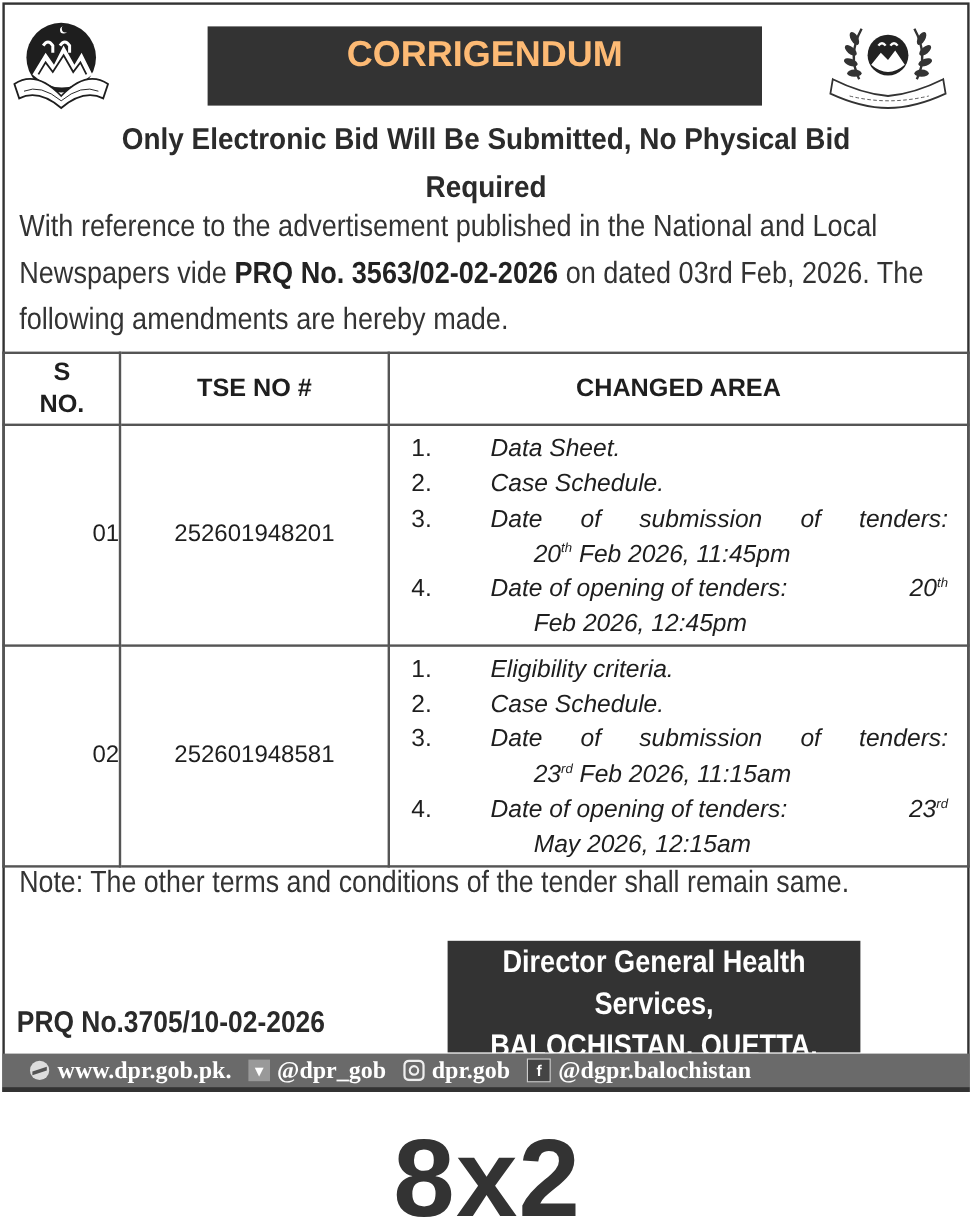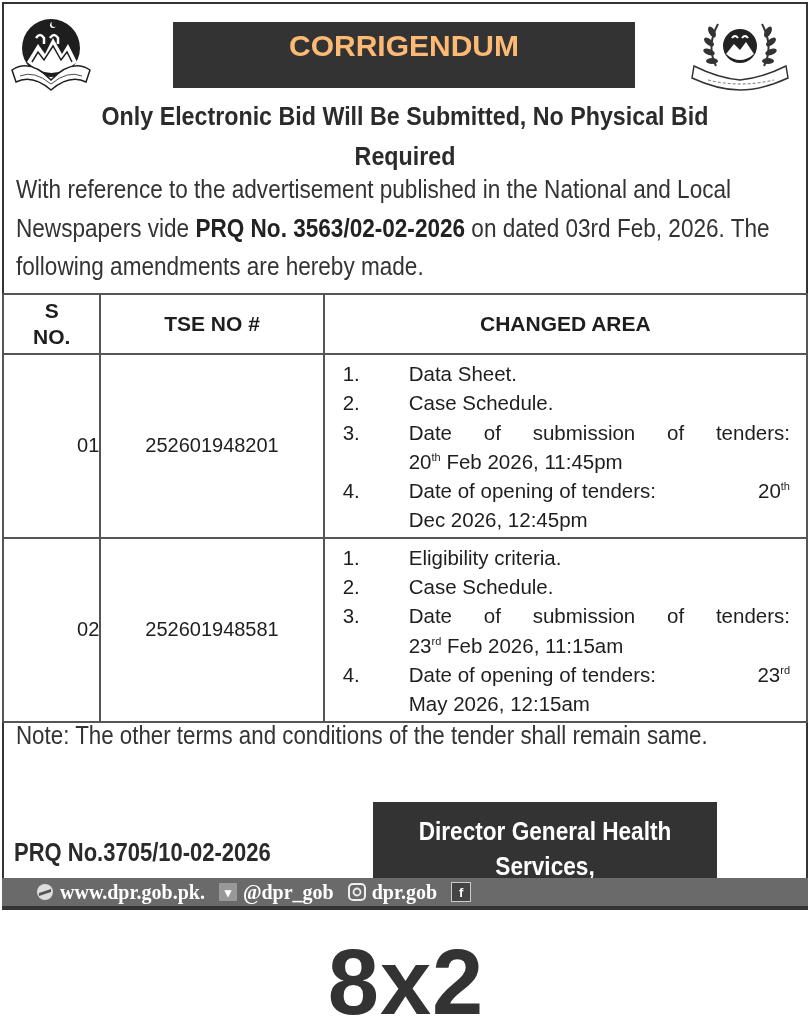--- a/index.html
+++ b/index.html
@@ -14,29 +14,29 @@
   table.t { position:absolute; left:2px; top:293px; width:806px; border-collapse:collapse; font-size:20px; color:#1e1e1e; }
   table.t td, table.t th { border:2px solid #555; padding:0; }
   table.t th { font-weight:bold; font-size:21px; height:58px; text-align:center; line-height:26px; }
   .c1 { width:97px; text-align:right; }
   .c2 { width:224px; text-align:center;border-radius:15px; }
   .c3 { width:485px; }
   .row td { height:176px; vertical-align:middle; }
   .items { padding:4px 16px 2px 18px; }
   .it { display:flex; font-size:20.5px; line-height:29.3px; }
   .it .n { width:66px; flex:none; }
-  .it .tx { flex:1; text-align:justify; }
-  .it .tx .l2 { display:block; }
+  .it .tx { flex:1; text-align:justify;font-style:italic; }
+  .it .tx .l2 { display:block;margin-left:36px; }
   .just { display:flex; justify-content:space-between; }
   sup { font-size:11px; line-height:0; }
   .note { position:absolute; left:16px; top:716px; width:886px; font-size:25.5px; line-height:38px; color:#333; transform:scaleX(0.875); transform-origin:left top; text-align:justify; text-align-last:left; }
-  .sign { position:absolute; left:373px; top:784px; width:344px; height:93px; background:#333; color:#fff; font-weight:bold; text-align:center; font-size:26px; line-height:35px; padding-top:12px; box-sizing:border-box;margin-top:18px; }
+  .sign { position:absolute; left:373px; top:784px; width:344px; height:93px; background:#333; color:#fff; font-weight:bold; text-align:center; font-size:26px; line-height:35px; padding-top:0; box-sizing:border-box; }
   .sign span { display:block; transform:scaleX(0.87); }
   .prq { position:absolute; left:14px; top:838px; font-weight:bold; font-size:25px; color:#2a2a2a; transform:scaleX(0.88); transform-origin:left top; }
-  .footer { position:absolute; left:2px; top:878px; width:806px; height:32px; background:#6a6a6a; border-bottom:4px solid #333; box-sizing:border-box; display:flex; align-items:center; padding-left:34px; font-family:"Liberation Serif", serif; font-weight:bold; font-size:20px; color:#fff; }
+  .footer { position:absolute; left:2px; top:878px; width:806px; height:32px; background:#6a6a6a; border-bottom:4px solid #333; box-sizing:border-box; display:flex; align-items:center; padding-left:22px; font-family:"Liberation Serif", serif; font-weight:bold; font-size:20px; color:#fff; }
   .footer .f { display:flex; align-items:center; margin-right:14px; }
   .footer .ic { width:18px; height:18px; margin-right:6px; display:inline-flex; align-items:center; justify-content:center; font-size:13px; font-family:"Liberation Sans", sans-serif; }
   .ic-tw { background:#999; color:#fff; }
   .ic-fb { background:#444; color:#fff; border:1px solid #ccc; }
   .size { position:absolute; left:0; top:930px; width:812px; text-align:center; font-weight:bold; font-size:92px; color:#333; letter-spacing:1px; font-family:"Liberation Sans", sans-serif; }
 </style>
 </head>
 <body>
 
 <div class="ad"></div>
@@ -122,21 +122,21 @@
             <span class="l2"><span>20</span><sup>th</sup><span> Feb 2026, 11:45pm</span></span>
           </span>
             </div>
         <div class="it">
               <span class="n">4.</span>
           <span class="tx">
             <span class="just">
                   <span>Date of opening of tenders:</span>
                   <span><span>20</span><sup>th</sup></span>
                 </span>
-            <span class="l2">Dec 2026, 12:45pm</span>
+            <span class="l2">Feb 2026, 12:45pm</span>
           </span>
             </div>
       </div>
     </td>
   </tr>
 
   <tr class="row">
     <td class="c1">02</td>
     <td class="c2">252601948581</td>
     <td class="c3">
@@ -201,16 +201,17 @@
   </div>
   <div class="f">
     <svg class="ic" viewBox="0 0 18 18">
         <rect x="1" y="1" width="16" height="16" rx="4" fill="none" stroke="#eee" stroke-width="2"></rect>
         <circle cx="9" cy="9" r="3.5" fill="none" stroke="#eee" stroke-width="1.8"></circle>
       </svg>
     <span>dpr.gob</span>
   </div>
   <div class="f">
     <span class="ic ic-fb">f</span>
+    <span>@dgpr.balochistan</span>
   </div>
 </div>
 
 <div class="size">8x2</div>
 
 </body></html>

